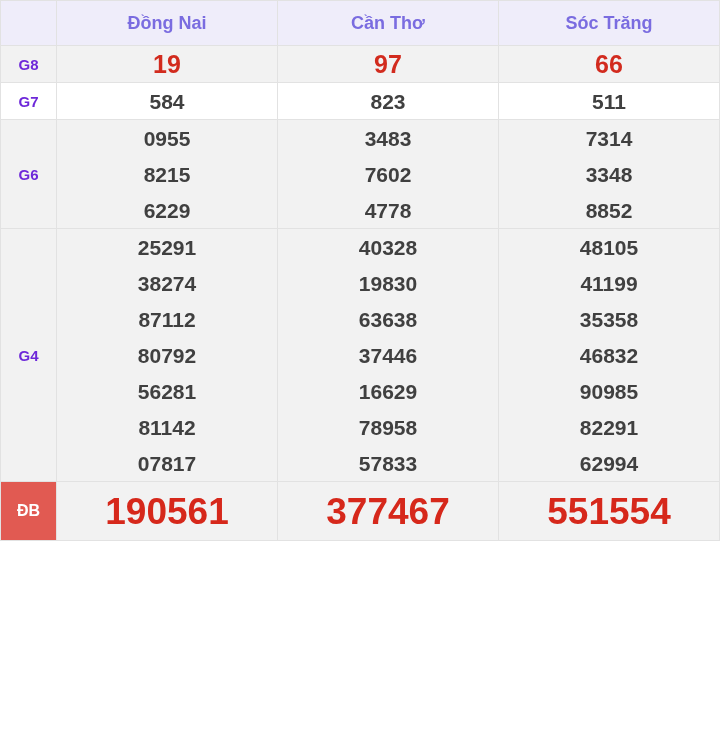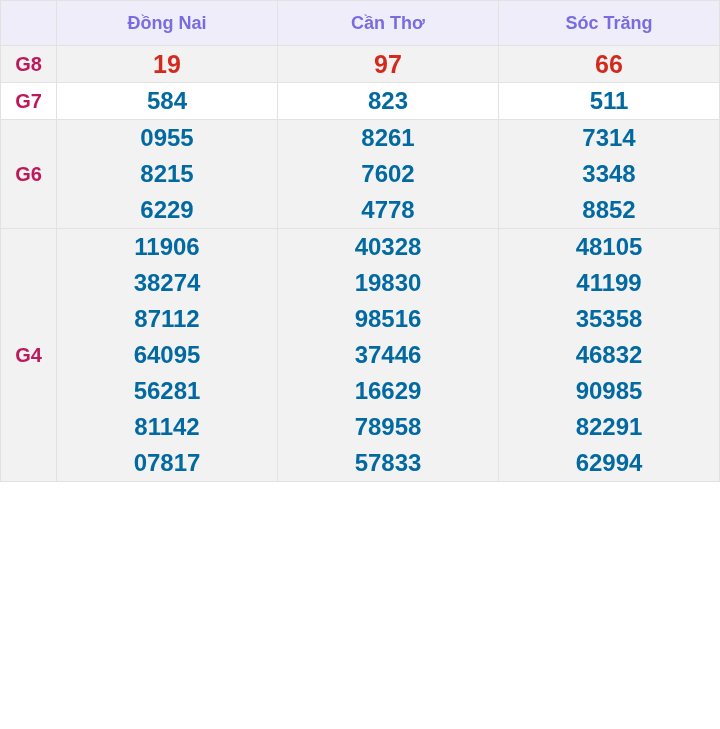--- a/index.html
+++ b/index.html
@@ -13,24 +13,24 @@
   col.c-label { width:56px; }
   col.c-prov  { width:221px; }
   .results th, .results td {
     border:1px solid #e2e2e2; text-align:center; padding:0; vertical-align:middle;
   }
   thead th {
     height:44px; background:#efedfa; color:#7a6ce0;
     font-size:18px; font-weight:bold;
   }
   tr.shaded td { background:#f2f2f2; }
-  td.row-label { font-size:20px; font-weight:bold; color:#be185d; }
+  td.row-label { font-size:15px; font-weight:bold; color:#6d28d9; }
   .val {
     height:36px; display:flex; align-items:center; justify-content:center;
-    font-size:24px; font-weight:bold; color:#0369a1; line-height:1;
+    font-size:21px; font-weight:bold; color:#404040; line-height:1;
   }
   tr.g8 .val { color:#d22b1e; font-size:25px; }
   tr.db td { height:58px; }
   tr.db .val { color:#d6281b; font-size:37px; height:56px; }
   tr.db td.row-label {
     background:#e15a52 !important; color:#ffffff; font-size:16px;
   }
   .watermark {
     position:absolute; left:6px; bottom:6px;
     font-size:44px; font-weight:bold; letter-spacing:1px;
@@ -85,55 +85,67 @@
           </td>
         </tr>
         <tr class="shaded g6">
           <td class="row-label">G6</td>
           <td>
             <div class="val">0955</div>
             <div class="val">8215</div>
             <div class="val">6229</div>
           </td>
           <td>
-            <div class="val">8261</div>
+            <div class="val">3483</div>
             <div class="val">7602</div>
             <div class="val">4778</div>
           </td>
           <td>
             <div class="val">7314</div>
             <div class="val">3348</div>
             <div class="val">8852</div>
           </td>
         </tr>
         <tr class="shaded g4">
           <td class="row-label">G4</td>
           <td>
-            <div class="val">11906</div>
+            <div class="val">25291</div>
             <div class="val">38274</div>
             <div class="val">87112</div>
-            <div class="val">64095</div>
+            <div class="val">80792</div>
             <div class="val">56281</div>
             <div class="val">81142</div>
             <div class="val">07817</div>
           </td>
           <td>
             <div class="val">40328</div>
             <div class="val">19830</div>
-            <div class="val">98516</div>
+            <div class="val">63638</div>
             <div class="val">37446</div>
             <div class="val">16629</div>
             <div class="val">78958</div>
             <div class="val">57833</div>
           </td>
           <td>
             <div class="val">48105</div>
             <div class="val">41199</div>
             <div class="val">35358</div>
             <div class="val">46832</div>
             <div class="val">90985</div>
             <div class="val">82291</div>
             <div class="val">62994</div>
           </td>
         </tr>
+        <tr class="shaded db">
+          <td class="row-label">ĐB</td>
+          <td>
+            <div class="val">190561</div>
+          </td>
+          <td>
+            <div class="val">377467</div>
+          </td>
+          <td>
+            <div class="val">551554</div>
+          </td>
+        </tr>
       </tbody>
   </table>
 </div>
 
 </body></html>

